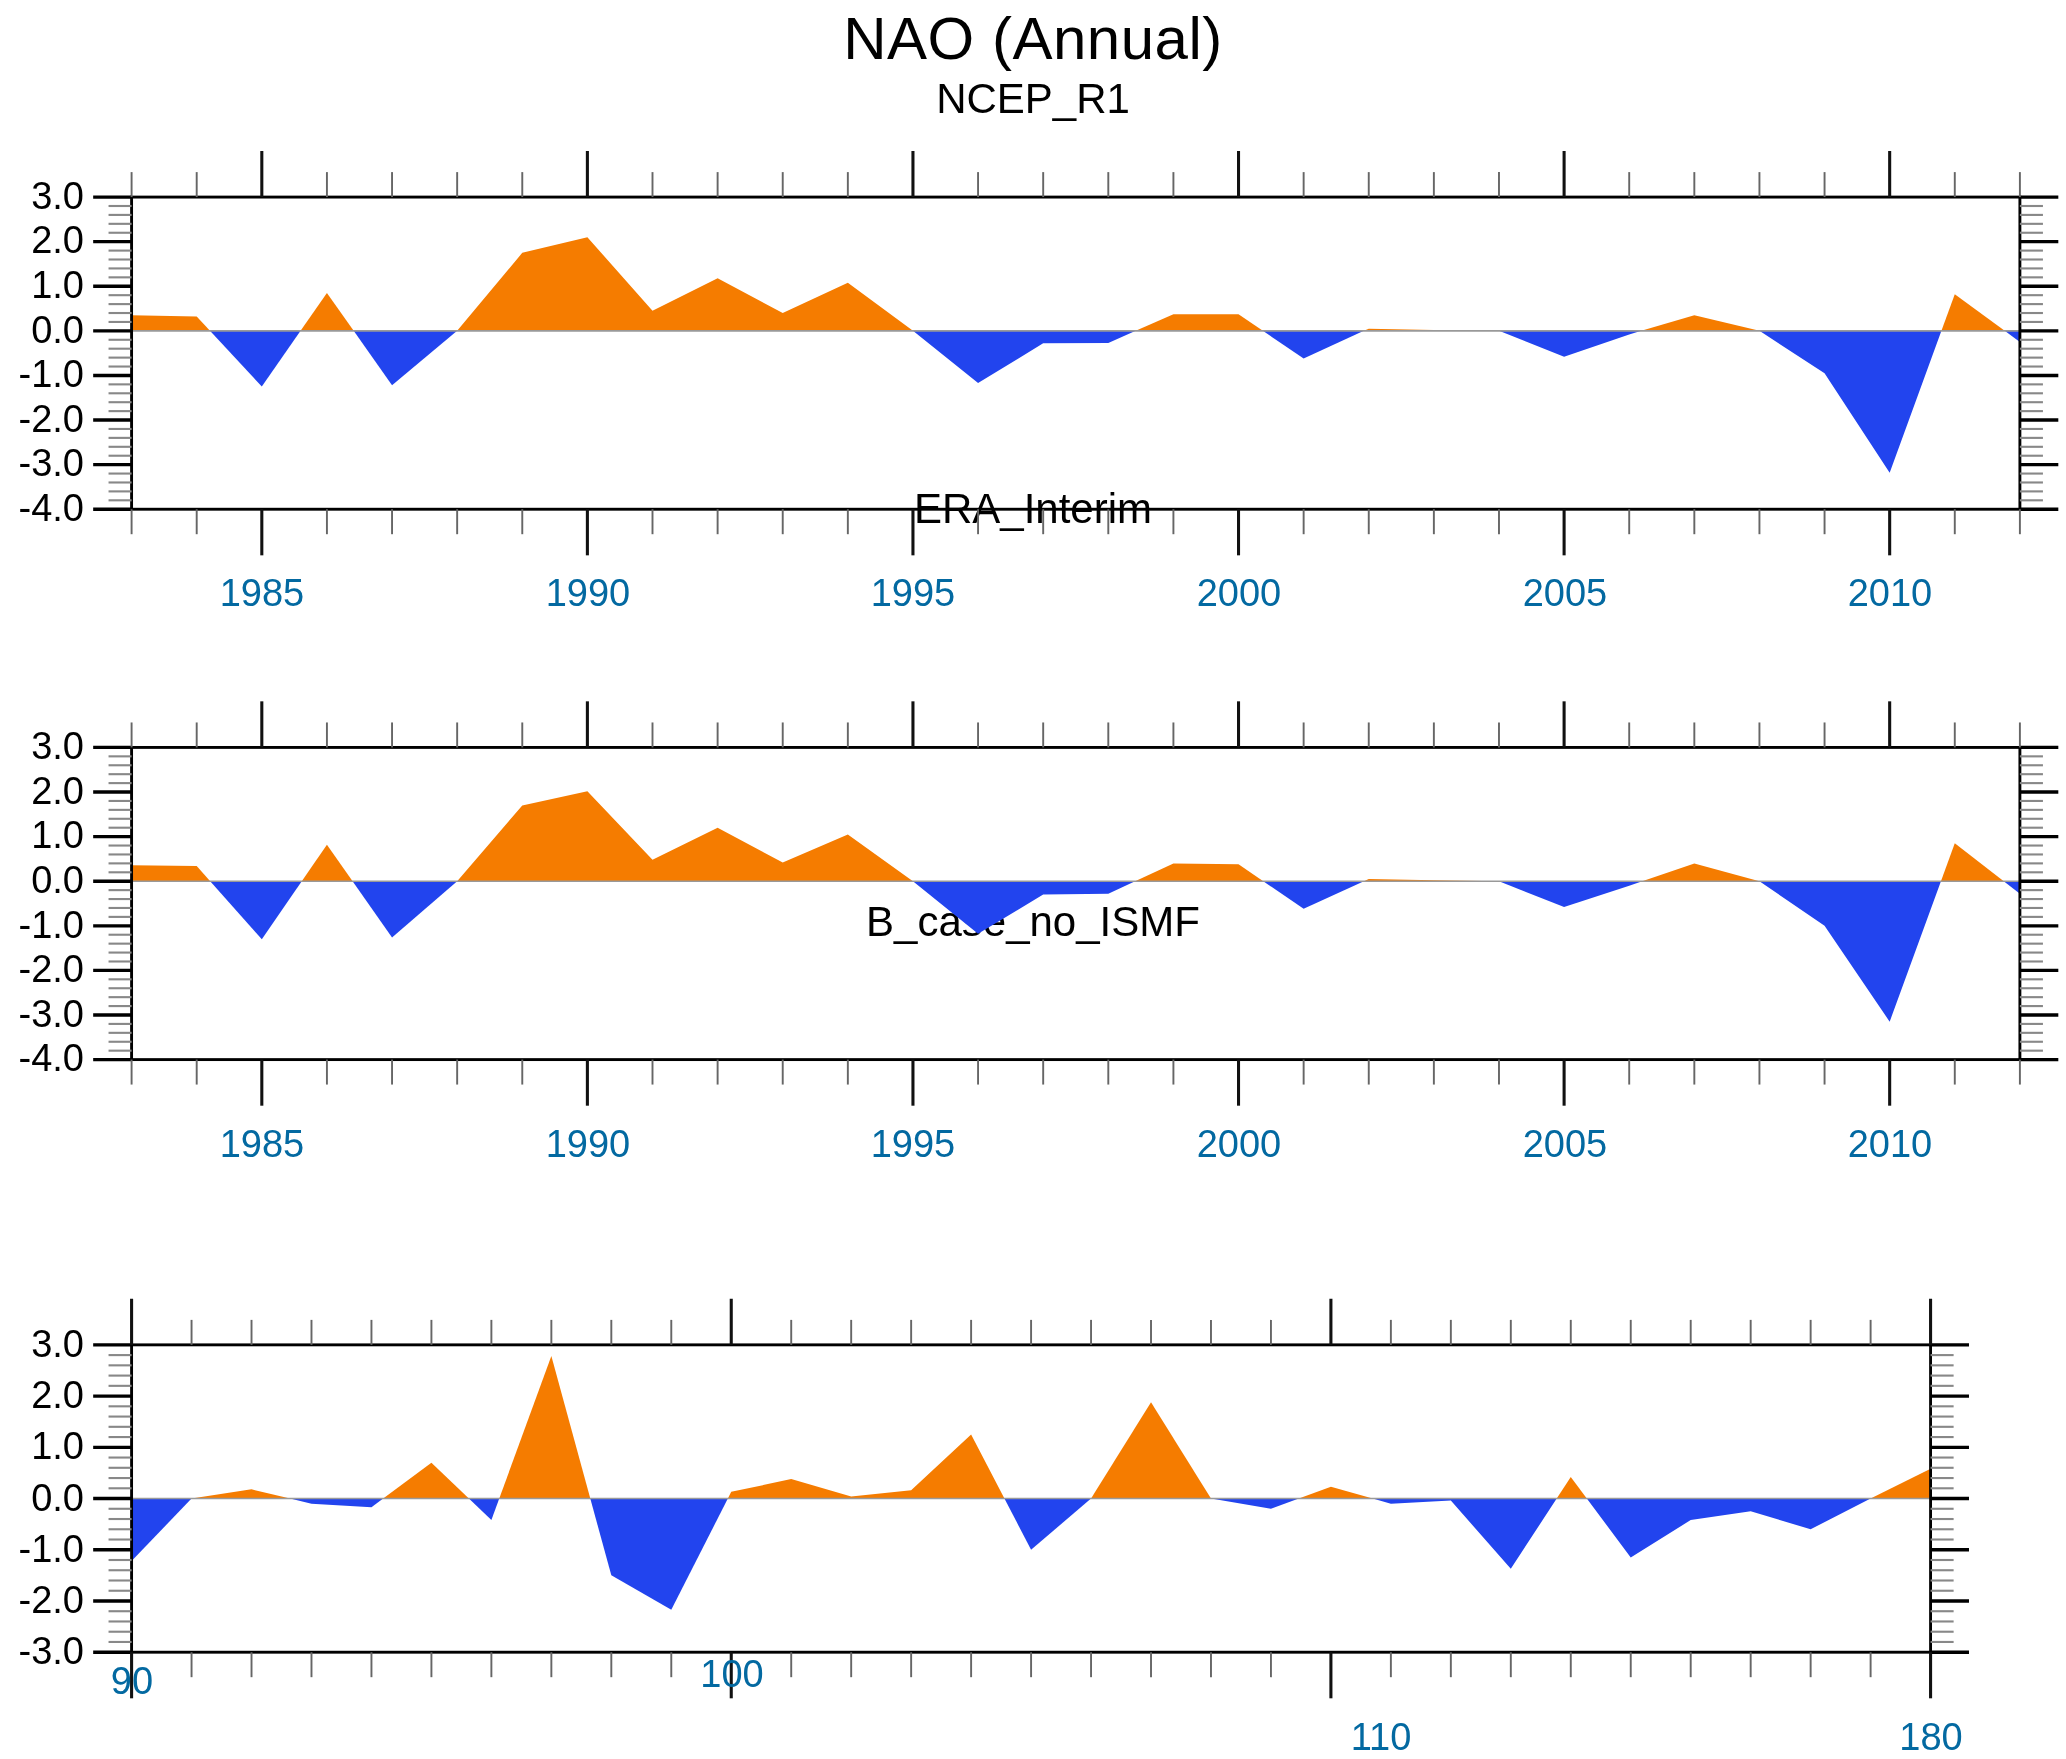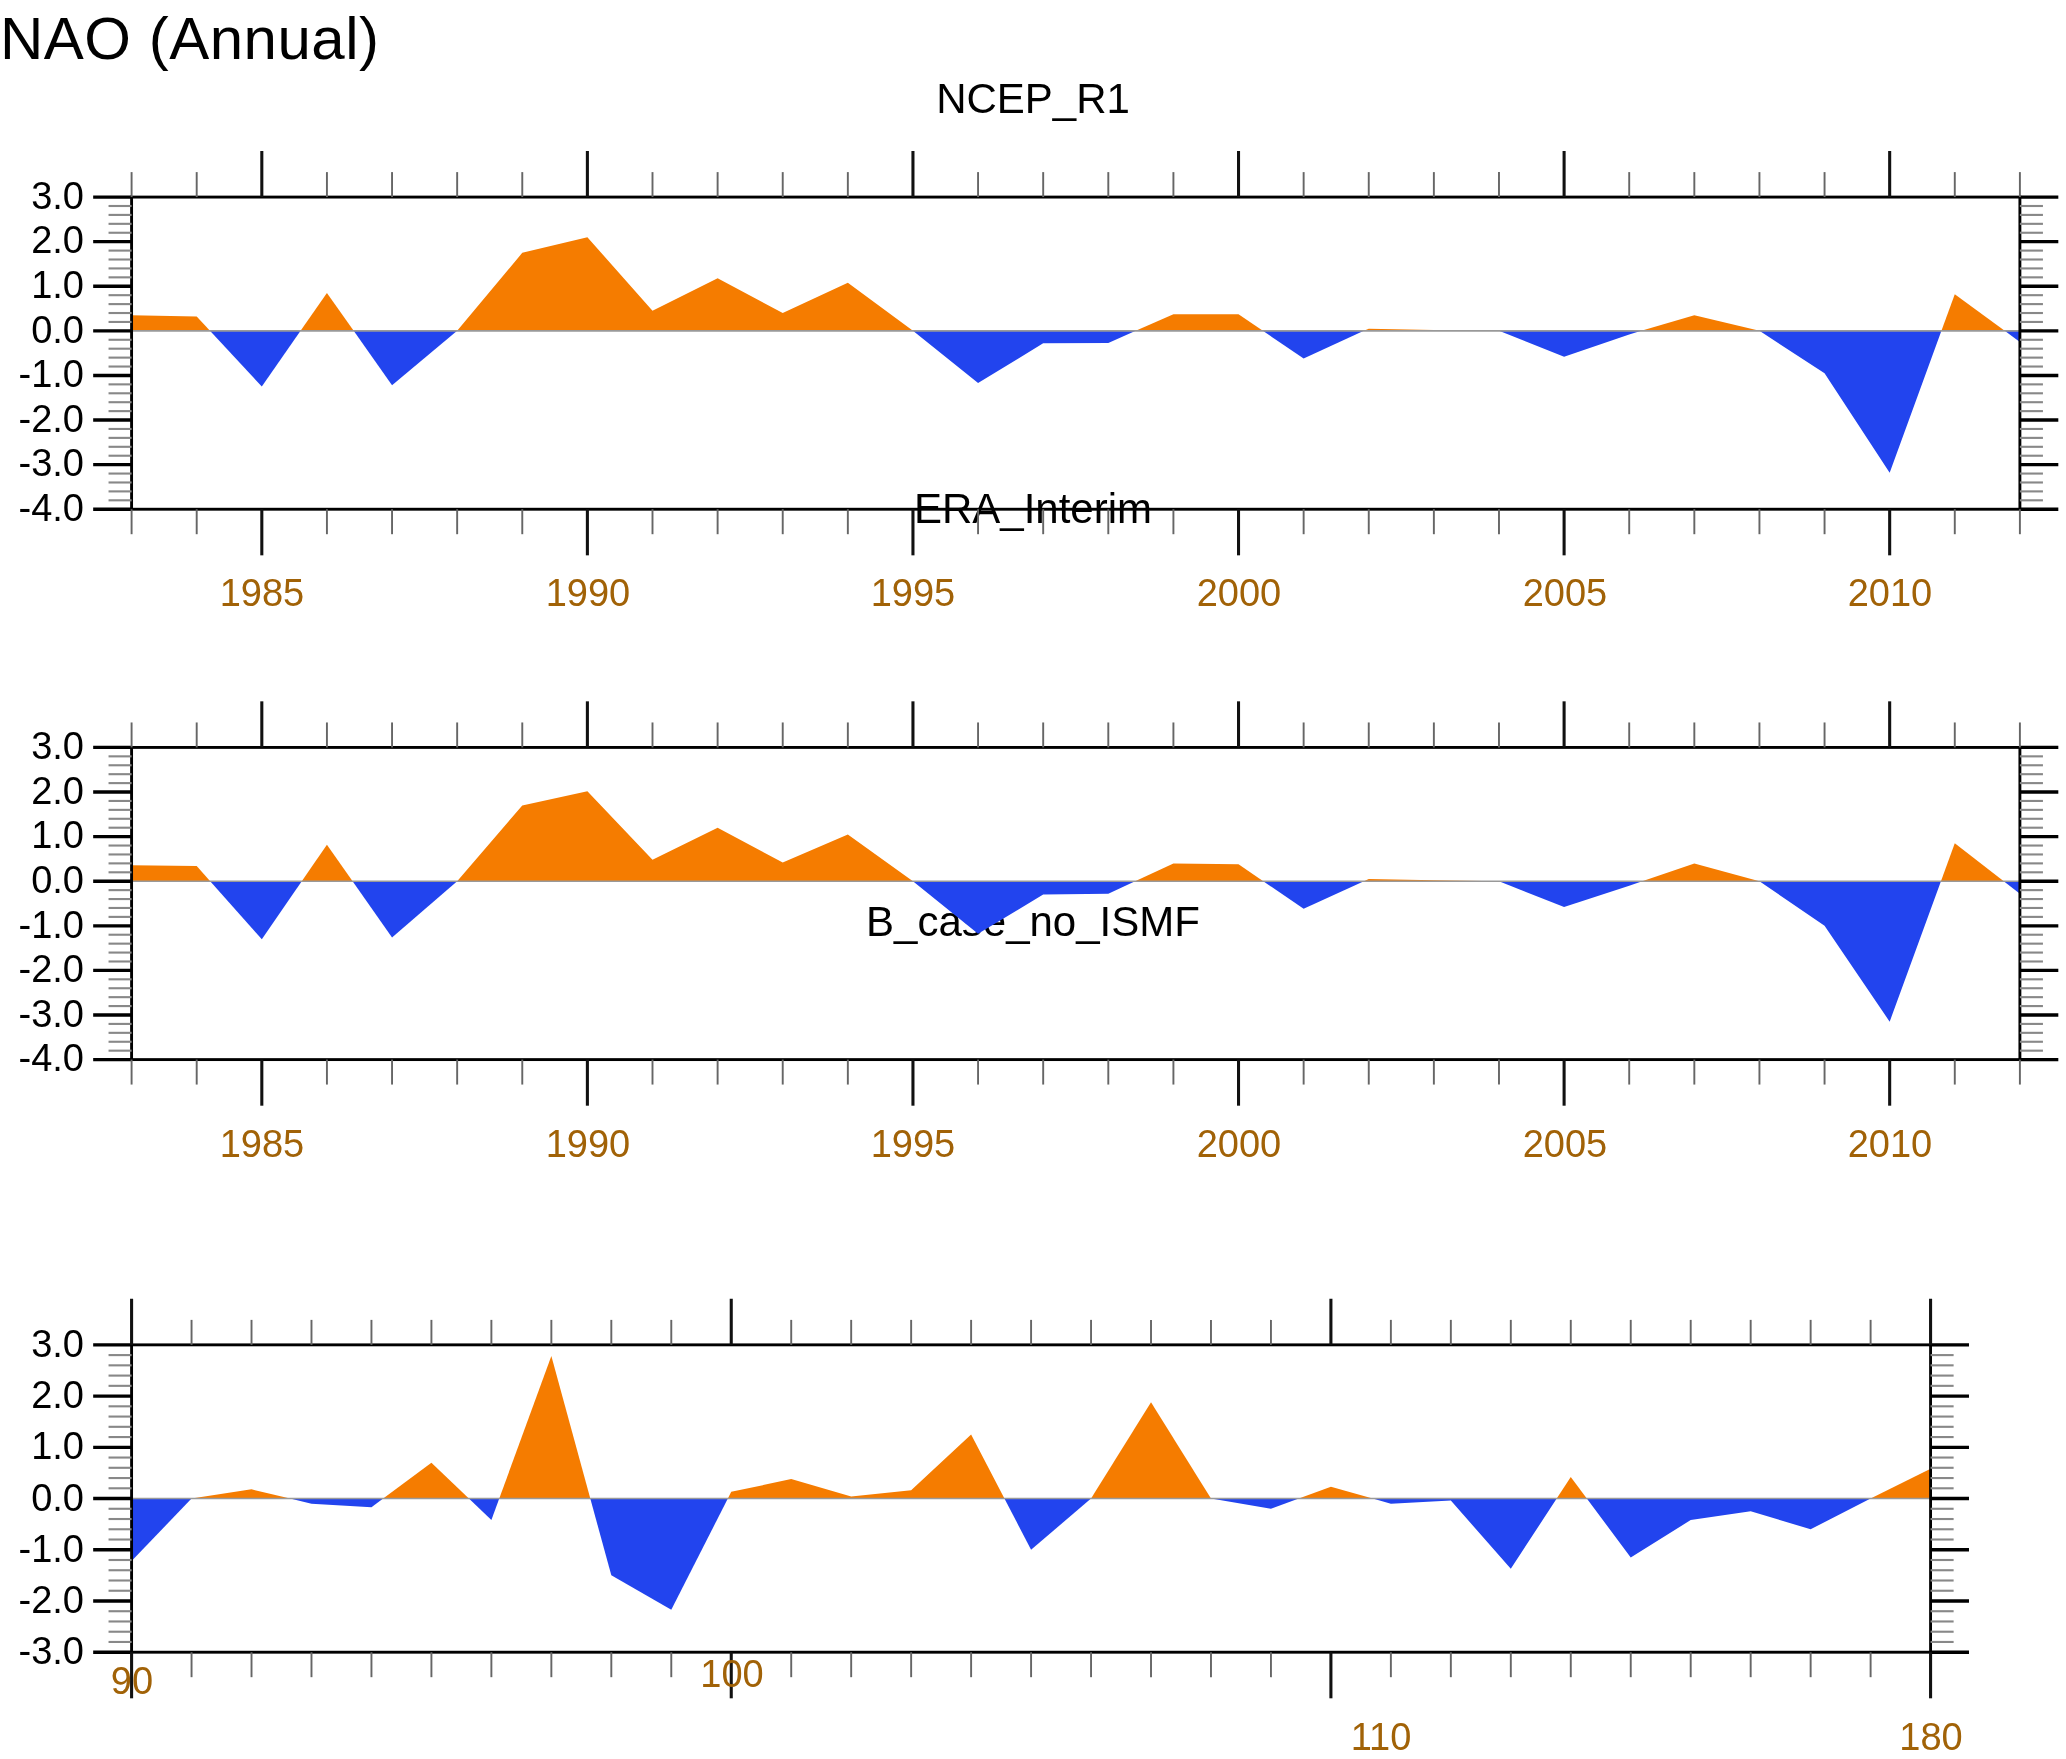--- a/index.html
+++ b/index.html
@@ -12,20 +12,21 @@
   }
   #root {
     position: relative;
     width: 2066px; height: 1759px;
     background: #ffffff;
   }
   .main-title {
     position: absolute;
     left: 0; top: 3.8px;
     width: 2066px;
+    text-align: center;
     font-size: 60px;
     font-family: "Liberation Sans", sans-serif;
     color: #000000;
     letter-spacing: 0.5px;
   }
   .panel { position: absolute; left: 0; width: 1856px; }
   .panel-title {
     position: absolute;
     left: 0;
     width: 2066px;
@@ -41,21 +42,21 @@
     font-size: 38px;
     color: #000000;
     font-family: "Liberation Sans", sans-serif;
     line-height: 1;
     width: 106px;
   }
   .xlabel {
     position: absolute;
     text-align: center;
     font-size: 38px;
-    color: #a16207;
+    color: #0369a1;
     font-family: "Liberation Sans", sans-serif;
     line-height: 1;
     width: 154px;
   }
 </style>
 </head>
 <body>
 
 <div id="root">
 

